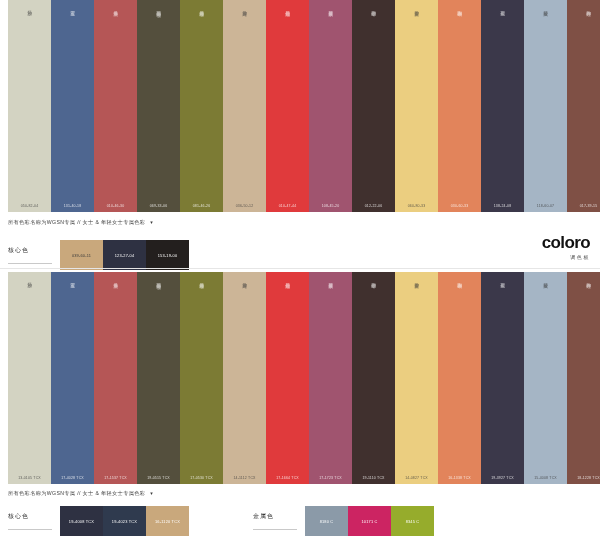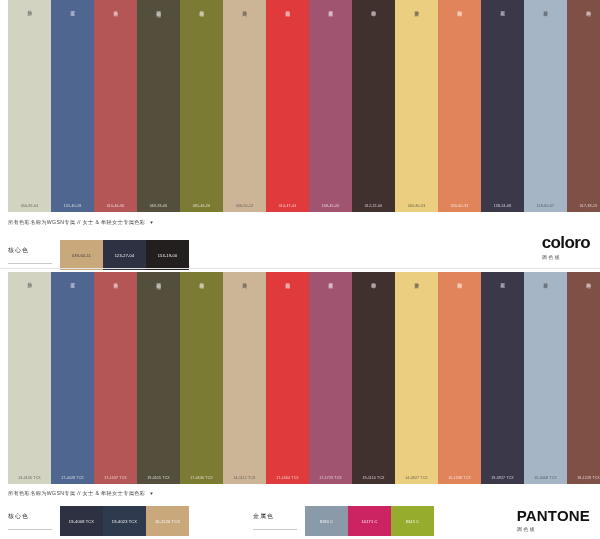--- a/index.html
+++ b/index.html
@@ -78,21 +78,21 @@
     left:0; right:0;
     top:50%;
     transform:translateY(-50%);
     text-align:center;
     font-size:3.9px;
     letter-spacing:.2px;
     white-space:nowrap;
   }
 
   
-  .brand{ position:absolute; text-align:left; }
+  .brand{ position:absolute; text-align:right; }
   .brand .mark{
     font-size:17px;
     font-weight:700;
     letter-spacing:-0.6px;
     color:#111;
     line-height:1;
   }
   .brand .mark.pantone{
     font-size:15px;
     letter-spacing:.2px;
@@ -290,18 +290,14 @@
         </div>
         <div class="core-sw" style="width: 43px; background: rgb(204, 36, 98);">
           <span class="light-txt">10171 C</span>
         </div>
         <div class="core-sw" style="width: 43px; background: rgb(150, 172, 44);">
           <span class="light-txt">8345 C</span>
         </div>
       </div>
   </div>
 
-  <div class="brand" style="top:508px;right:10px;">
-    <div class="mark pantone">PANTONE</div>
-    <div class="sub">调色板</div>
-  </div>
 
 </div>
 
 </body></html>

